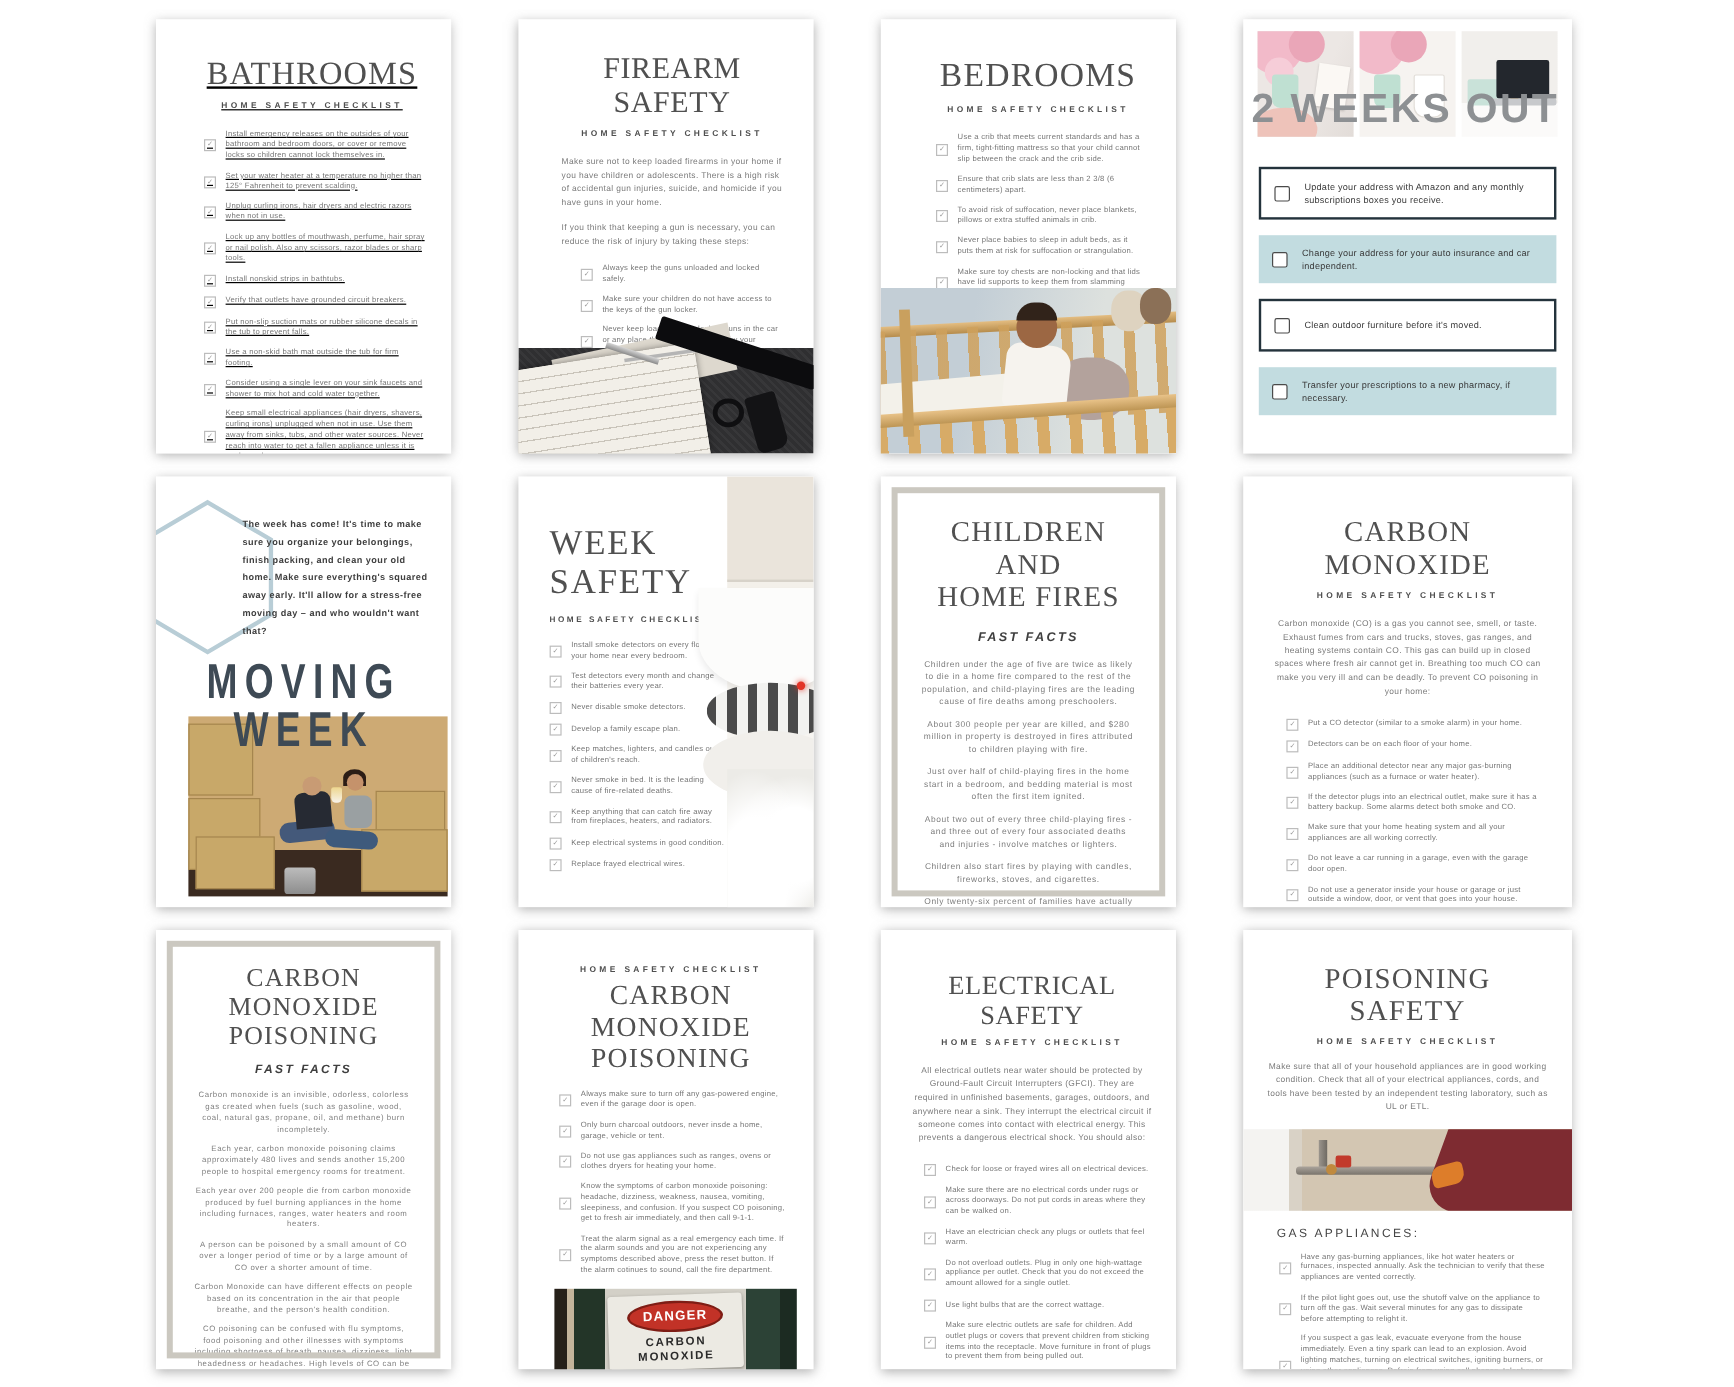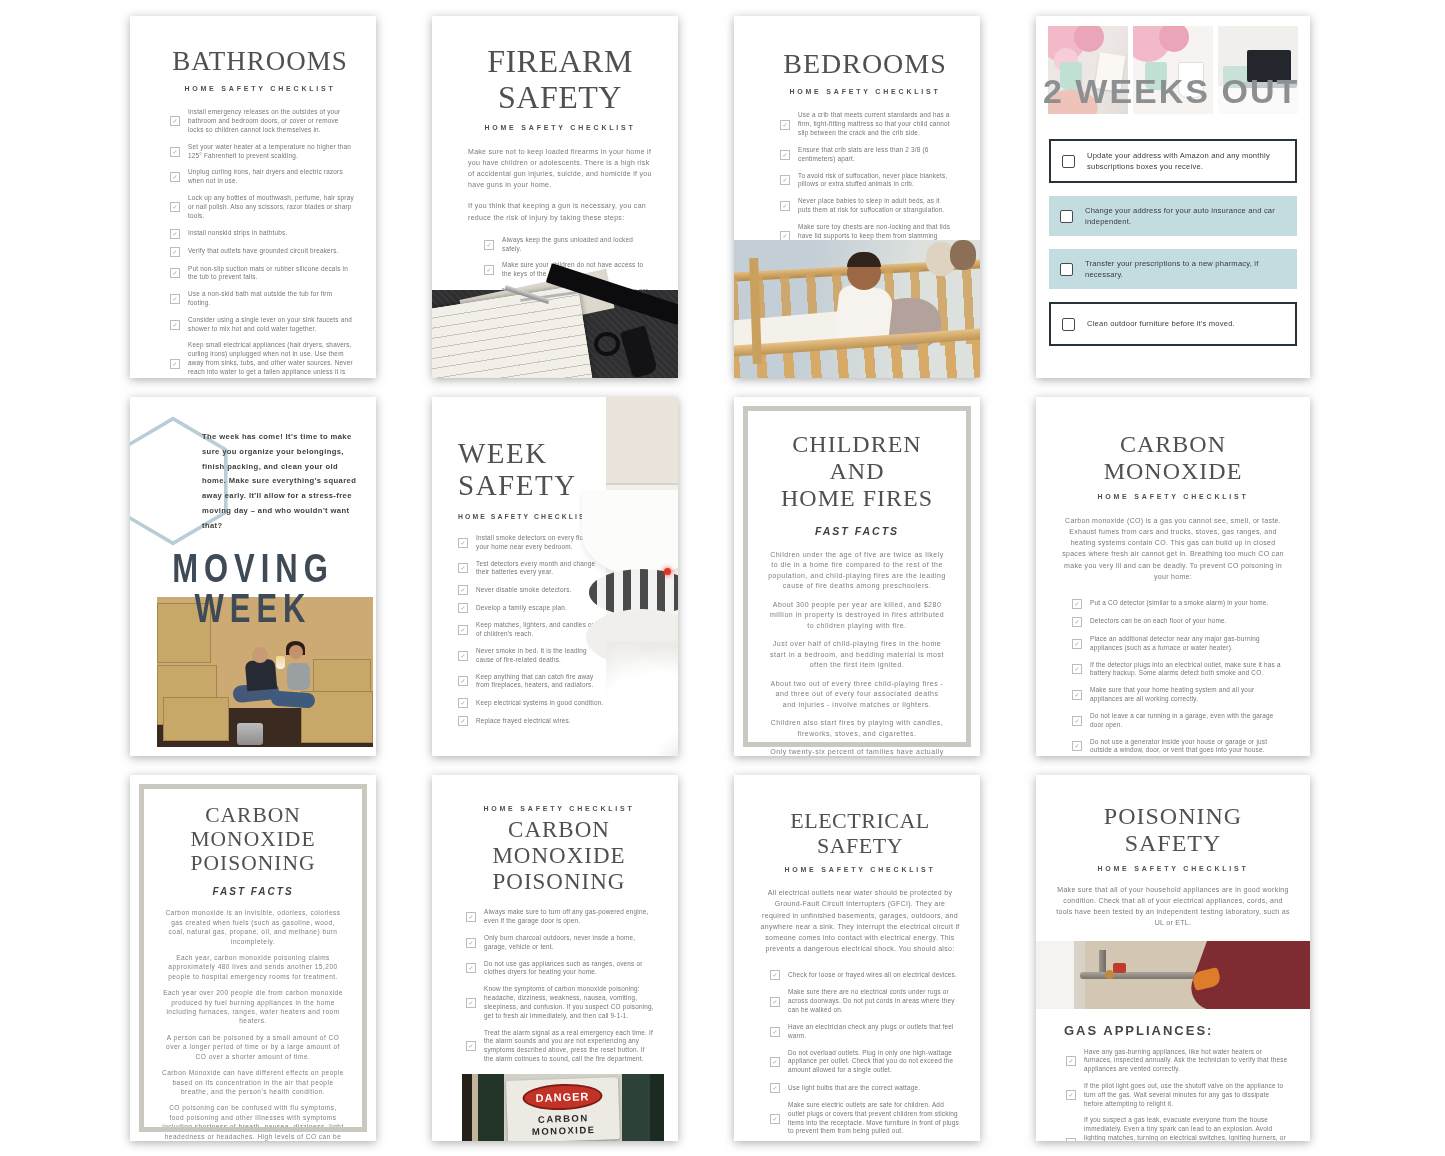--- a/index.html
+++ b/index.html
@@ -22,27 +22,27 @@
   .ckbox{width:8px;height:8px;min-width:8px;border:1px solid #bcbcbc;color:#9a9a9a;
          font-size:6px;line-height:8px;text-align:center;background:#fff;}
   .ck-text{font-size:6.4px;color:#757575;line-height:1.38;letter-spacing:.2px;}
   .fast-facts{font-style:italic;font-weight:bold;font-size:10.5px;letter-spacing:2px;
               color:#3f3f3f;text-align:center;margin:0;}
   .facts p{font-size:7px;color:#7e7e7e;line-height:1.5;letter-spacing:.5px;
            text-align:center;margin:0 0 8px;}
   .framed::before{content:"";position:absolute;inset:9px;border:5px solid #cbc8c0;
                   pointer-events:none;z-index:5;}
   
-  .c1{padding:30px 20px 0 34px;}
+  .c1{padding:30px 20px 0 34px;text-decoration:underline;}
   .c1 .serif-title{font-size:27px;}
   .c1 .subtitle{margin-top:9px;}
   .c1 .ck-list{margin-top:16px;margin-left:6px;}
   
   .c2{padding:28px 26px 0 36px;}
-  .c2 .serif-title{font-size:32px;letter-spacing:.5px;}
+  .c2 .serif-title{font-size:25px;letter-spacing:.5px;}
   .c2 .subtitle{margin-top:8px;}
   .c2 .intro{margin:15px 0 0;}
   .c2 .intro + .intro{margin-top:10px;}
   .c2 .ck-list{margin-top:13px;margin-left:16px;}
   .ph-firearm{position:absolute;left:0;right:0;bottom:0;height:88px;background:
     repeating-linear-gradient(45deg,rgba(255,255,255,.04) 0 2px,transparent 2px 5px),#2f2f31;}
   .paper2{position:absolute;left:30px;top:-6px;width:150px;height:40px;background:#ddd8ce;
           transform:rotate(-12deg);}
   .paper{position:absolute;left:-14px;top:8px;width:170px;height:120px;background:
     repeating-linear-gradient(#f2efe8 0 9px,#c9c4ba 9px 10px),#f2efe8;
@@ -230,21 +230,21 @@
   .pipe-v{position:absolute;left:23%;top:14%;width:7px;height:34%;
      background:linear-gradient(90deg,#9b958d,#6f6a63);}
   .valve{position:absolute;left:28%;top:33%;width:13px;height:10px;background:#c23a2c;
      border-radius:2px;}
   .brass{position:absolute;left:25%;top:44%;width:9px;height:9px;background:#c08a3e;
      border-radius:50%;}
   .sleeve{position:absolute;right:-16px;top:-24px;width:46%;height:160%;background:#7e2b31;
      transform:rotate(20deg);border-radius:22px;}
   .glove{position:absolute;right:33%;top:44%;width:27px;height:18px;background:#dd7d2a;
      border-radius:9px 4px 9px 4px;transform:rotate(-14deg);}
-  .gas-heading{font-size:13px;font-weight:bold;letter-spacing:2px;color:#454545;
+  .gas-heading{font-size:10px;font-weight:normal;letter-spacing:2px;color:#454545;
      margin:2px 0 10px 8px;}
   .c12 .ck-list{margin-left:10px;}
 </style>
 </head>
 <body>
 
 <div class="sheet">
 
   <div class="card c1">
     <div class="serif-title">BATHROOMS</div>
@@ -418,27 +418,27 @@
     <div class="c4-title">2 WEEKS OUT</div>
     <div class="c4-rows">
       <div class="c4-row bordered">
         <span class="c4-box"></span>
         <span class="c4-text">Update your address with Amazon and any monthly subscriptions boxes you receive.</span>
       </div>
       <div class="c4-row blue">
         <span class="c4-box"></span>
         <span class="c4-text">Change your address for your auto insurance and car independent.</span>
       </div>
+      <div class="c4-row bordered">
+        <span class="c4-box"></span>
+        <span class="c4-text">Clean outdoor furniture before it's moved.</span>
+      </div>
       <div class="c4-row blue">
         <span class="c4-box"></span>
         <span class="c4-text">Transfer your prescriptions to a new pharmacy, if necessary.</span>
-      </div>
-      <div class="c4-row bordered">
-        <span class="c4-box"></span>
-        <span class="c4-text">Clean outdoor furniture before it's moved.</span>
       </div>
     </div>
   </div>
 
   <div class="card c5">
     <svg class="hex" viewBox="0 0 100 110">
       <polygon points="50,3 94,29 94,81 50,107 6,81 6,29" fill="none" stroke="#b8cdd6" stroke-width="3"></polygon>
     </svg>
     <div class="c5-para">The week has come! It's time to make sure you organize your belongings, finish packing, and clean your old home. Make sure everything's squared away early. It'll allow for a stress-free moving day – and who wouldn't want that?</div>
     <div class="c5-title"><span>MOVING</span><br>

